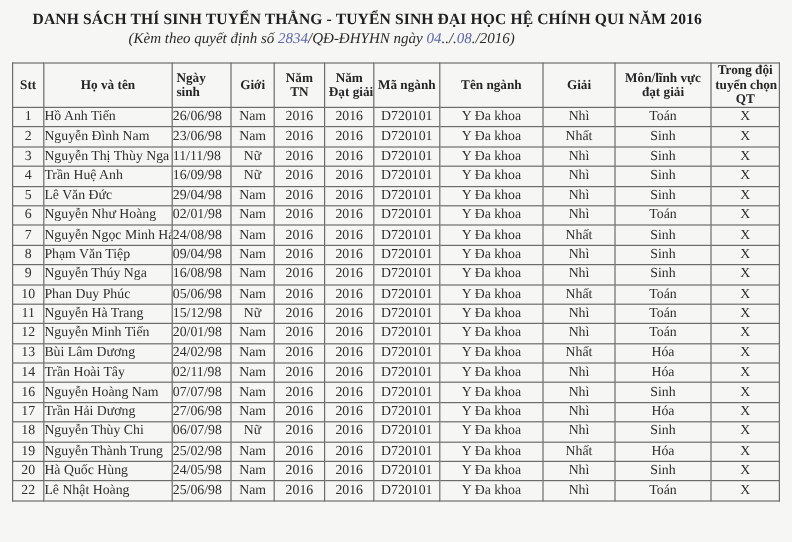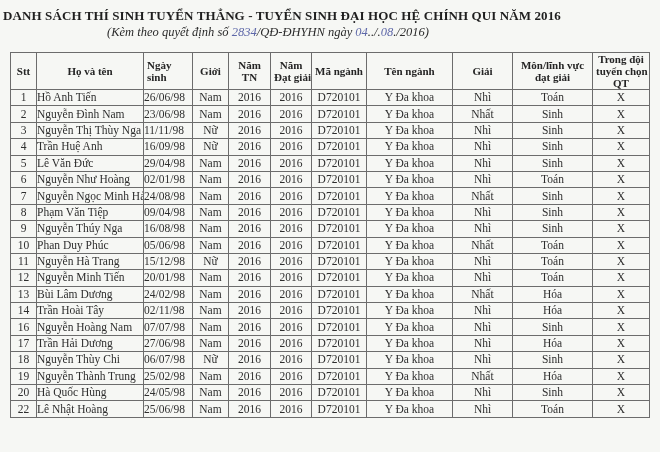--- a/index.html
+++ b/index.html
@@ -7,20 +7,21 @@
       width: 660px; height: 452px; overflow: hidden;
       background: #f6f7f4;
       font-family: "Liberation Serif", "DejaVu Serif", serif;
       color: #2a2a2a;
       position: relative;
     }
     .title {
       position: absolute; left: 0; top: 8px; width: 564px;
       text-align: center; font-weight: bold; font-size: 13px; letter-spacing: 0.1px;
       color: #1f1f1f;
+      padding-left: 24px;
     }
     .subtitle {
       position: absolute; left: 0; top: 25px; width: 536px;
       text-align: center; font-style: italic; font-size: 12.5px; color: #2a2a2a;
     }
     .hand { color: #5d67a8; font-style: italic; }
     table {
       position: absolute; left: 10px; top: 52px;
       width: 639px;
       border-collapse: collapse;

